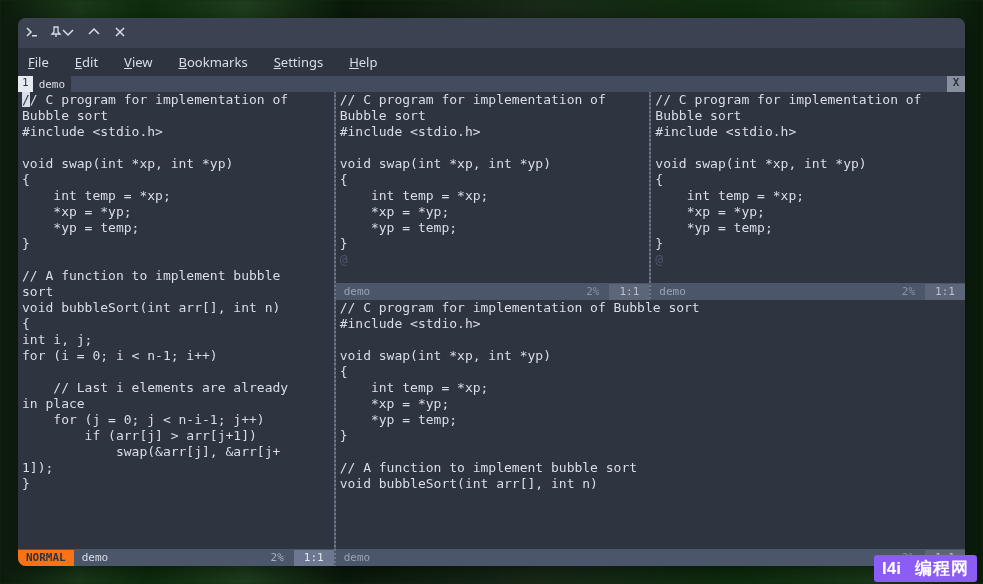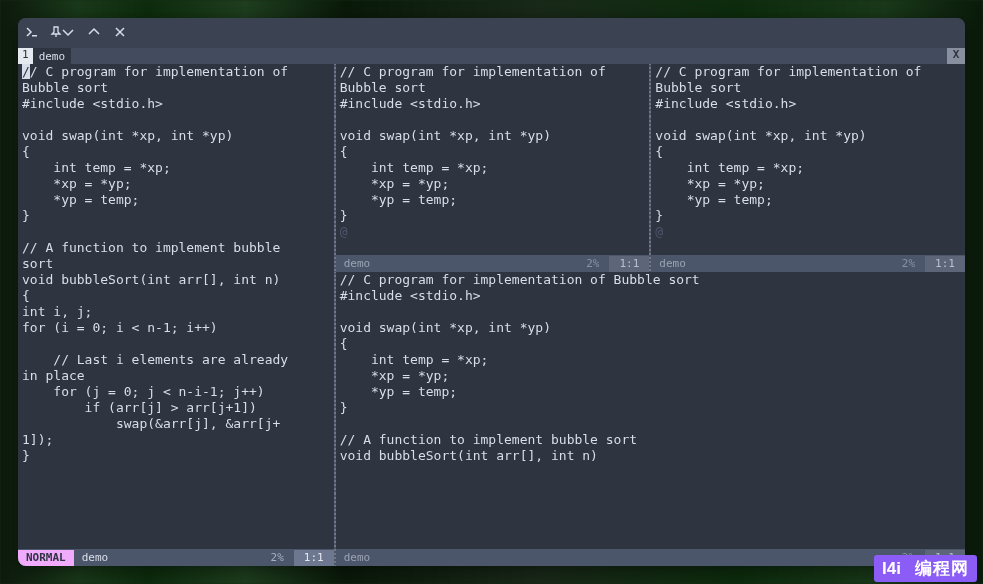--- a/index.html
+++ b/index.html
@@ -28,21 +28,21 @@
 .pane-b  { grid-column: 2 / span 2; grid-row: 2; }
 .code { white-space: pre; }
 .eob { color: #4c566a; }
 .cursor { background: #d8dee9; color: #2e3440; }
 .statusline { position: absolute; bottom: 0; left: 0; right: 0; height: 17px; display: flex; align-items: center; font-size: 11px; }
 .sl-inactive { background: #4c566a; color: #9aa3b2; }
 .sl-inactive .name { flex: 1; padding-left: 8px; }
 .sl-inactive .pct { padding: 0 10px; color: #8892a0; }
 .sl-inactive .pos { background: #5d6678; color: #b8c0cf; padding: 0 10px; }
 .sl-active { background: #4c566a; }
-.sl-active .mode { background: #f0abfc; color: #2e3440; font-weight: bold; padding: 0 8px; }
+.sl-active .mode { background: #f97316; color: #2e3440; font-weight: bold; padding: 0 8px; }
 .sl-active .name { flex: 1; padding-left: 8px; color: #d8dee9; }
 .sl-active .pct { padding: 0 10px; color: #a6afc0; }
 .sl-active .pos { background: #6d7890; color: #e5e9f0; padding: 0 10px; }
 .padbottom { padding-bottom: 17px; }
 .logo { position: absolute; right: 6px; bottom: 2px; background: #8b5cf6; color: #fff; font-family: sans-serif; font-size: 17px; font-weight: bold; padding: 2px 8px; border-radius: 3px; display: flex; align-items: center; gap: 14px; }
 .logo .cn { letter-spacing: 1px; }
 </style>
 </head>
 <body>
 
@@ -66,20 +66,28 @@
           </svg></span>
       <span><svg viewBox="0 0 12 12">
             <path d="M1 8 L6 3 L11 8" stroke="#d8dee9" fill="none" stroke-width="1.5"></path>
           </svg></span>
       <span><svg viewBox="0 0 12 12">
             <path d="M2 2 L10 10 M10 2 L2 10" stroke="#d8dee9" fill="none" stroke-width="1.5"></path>
           </svg></span>
     </div>
   </div>
 
+  <div class="menubar">
+    <span class="menuitem">File</span>
+    <span class="menuitem">Edit</span>
+    <span class="menuitem">View</span>
+    <span class="menuitem">Bookmarks</span>
+    <span class="menuitem">Settings</span>
+    <span class="menuitem">Help</span>
+  </div>
 
   <div class="tabbar">
     <div class="tabnum">1</div>
     <div class="tab"> demo</div>
     <div class="tab-spacer"></div>
     <div class="tab-x">X</div>
   </div>
 
   <div class="term">
 

